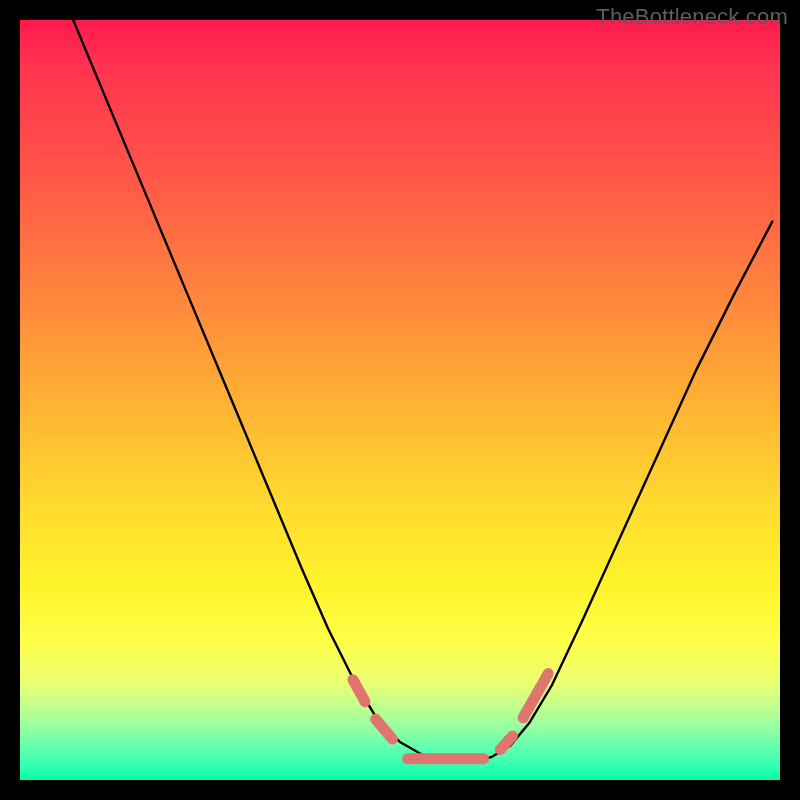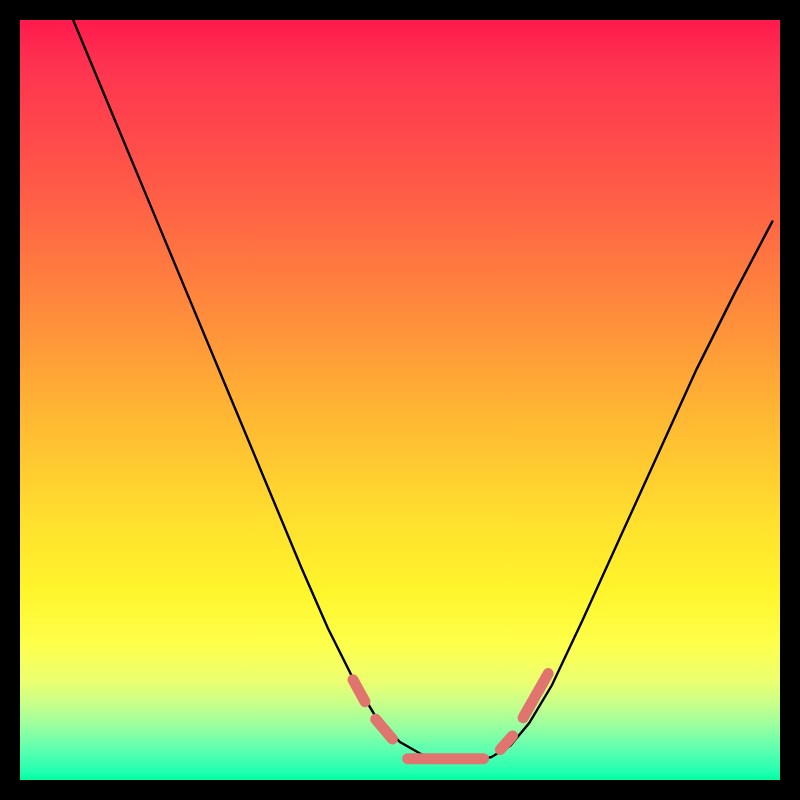--- a/index.html
+++ b/index.html
@@ -81,13 +81,14 @@
       <path id="curve-path" class="curve-path" d="M53.2 0.0 L91.2 91.2 L129.2 182.4 L167.2 273.6 L205.2 364.8 L243.2 456.0 L281.2 547.2 L307.8 608.0 L334.4 661.2 L357.2 699.2 L380.0 722.0 L406.6 737.2 L429.4 741.0 L452.2 741.0 L471.2 737.2 L490.2 725.8 L509.2 703.0 L532.0 665.0 L562.4 600.4 L600.4 516.8 L638.4 433.2 L676.4 349.6 L714.4 273.6 L752.4 201.4"></path>
       <g id="marker-group">
           <line x1="332.9" y1="659.7" x2="345.0" y2="681.7" class="dash"></line>
           <line x1="355.7" y1="699.2" x2="372.4" y2="719.0" class="dash"></line>
           <line x1="387.6" y1="738.7" x2="463.6" y2="738.7" class="dash"></line>
           <line x1="480.3" y1="729.6" x2="492.5" y2="715.9" class="dash"></line>
           <line x1="503.1" y1="697.7" x2="528.2" y2="653.6" class="dash"></line>
         </g>
     </svg>
   </div>
+  <div class="watermark">TheBottleneck.com</div>
 </div>
 
 </body></html>

